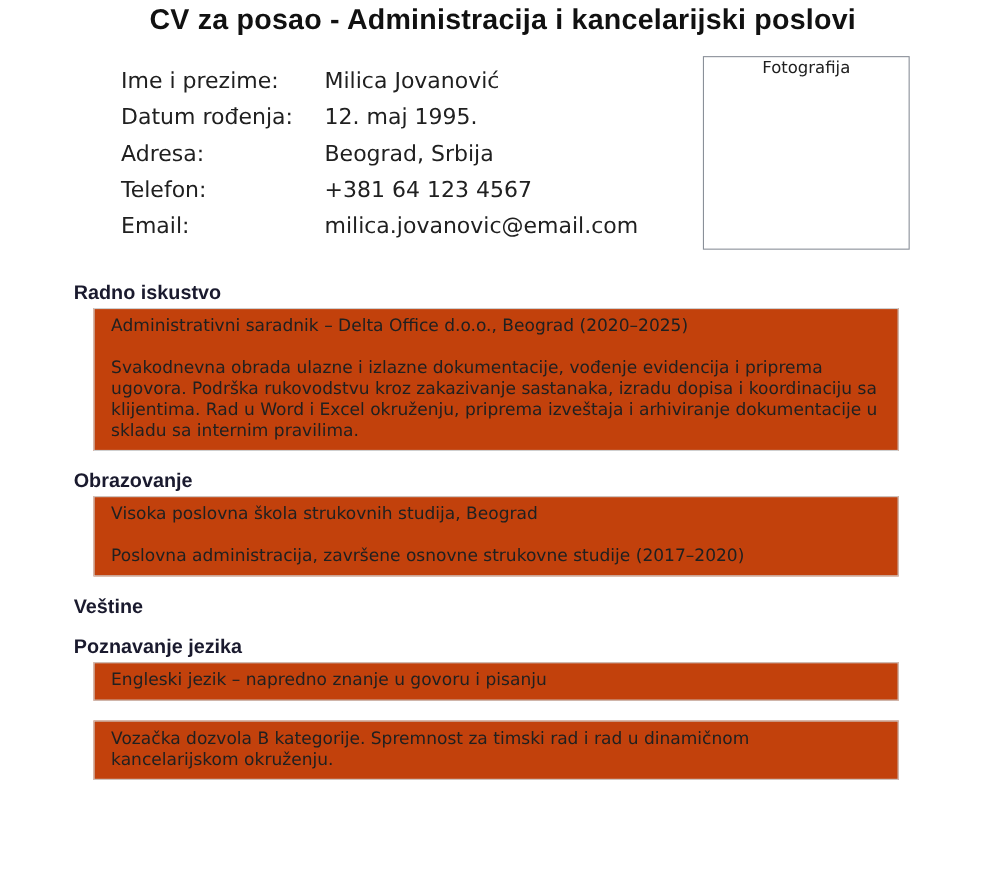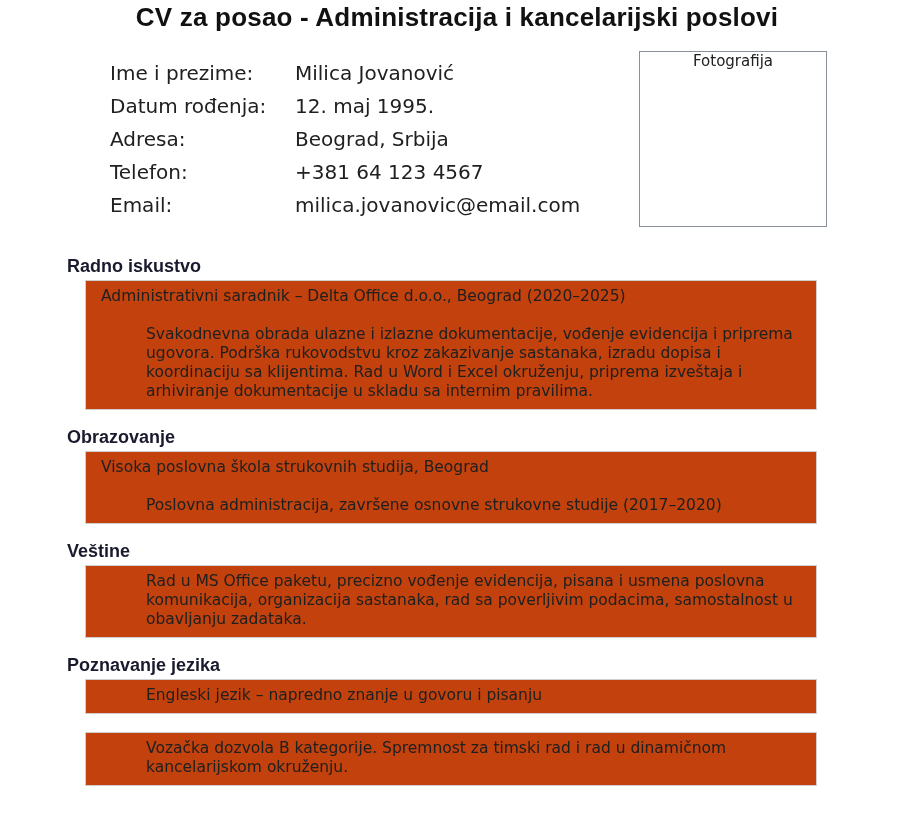--- a/index.html
+++ b/index.html
@@ -45,21 +45,21 @@
   }
   .section-box {
     border:1px solid var(--box-border,#cfcfcf);
     margin-left:18px;
     padding:6px 15px 8px 15px;
     font-size:15.5px; line-height:19px;
     color:var(--body-text,#202020);
     background:#c2410c;
   }
   .section-box p { margin:0 0 19px 0; }
-  .section-box p:last-child { margin-bottom:0;margin-left:45px; }
+  .section-box p:last-child { margin-bottom:0; }
 </style>
 </head>
 <body>
 
 <div class="page">
 
   <h1 class="title">CV za posao - Administracija i kancelarijski poslovi</h1>
 
   <div class="top-row">
     <div class="info">
@@ -103,23 +103,20 @@
     <section class="section">
       <h2 class="section-heading">Obrazovanje</h2>
       <div class="section-box">
         <p>Visoka poslovna škola strukovnih studija, Beograd</p>
         <p>Poslovna administracija, završene osnovne strukovne studije (2017–2020)</p>
       </div>
     </section>
 
     <section class="section">
       <h2 class="section-heading">Veštine</h2>
-      <div class="section-box">
-        <p>Rad u MS Office paketu, precizno vođenje evidencija, pisana i usmena poslovna komunikacija, organizacija sastanaka, rad sa poverljivim podacima, samostalnost u obavljanju zadataka.</p>
-      </div>
     </section>
 
     <section class="section">
       <h2 class="section-heading">Poznavanje jezika</h2>
       <div class="section-box">
         <p>Engleski jezik – napredno znanje u govoru i pisanju</p>
       </div>
     </section>
 
     <section class="section">

